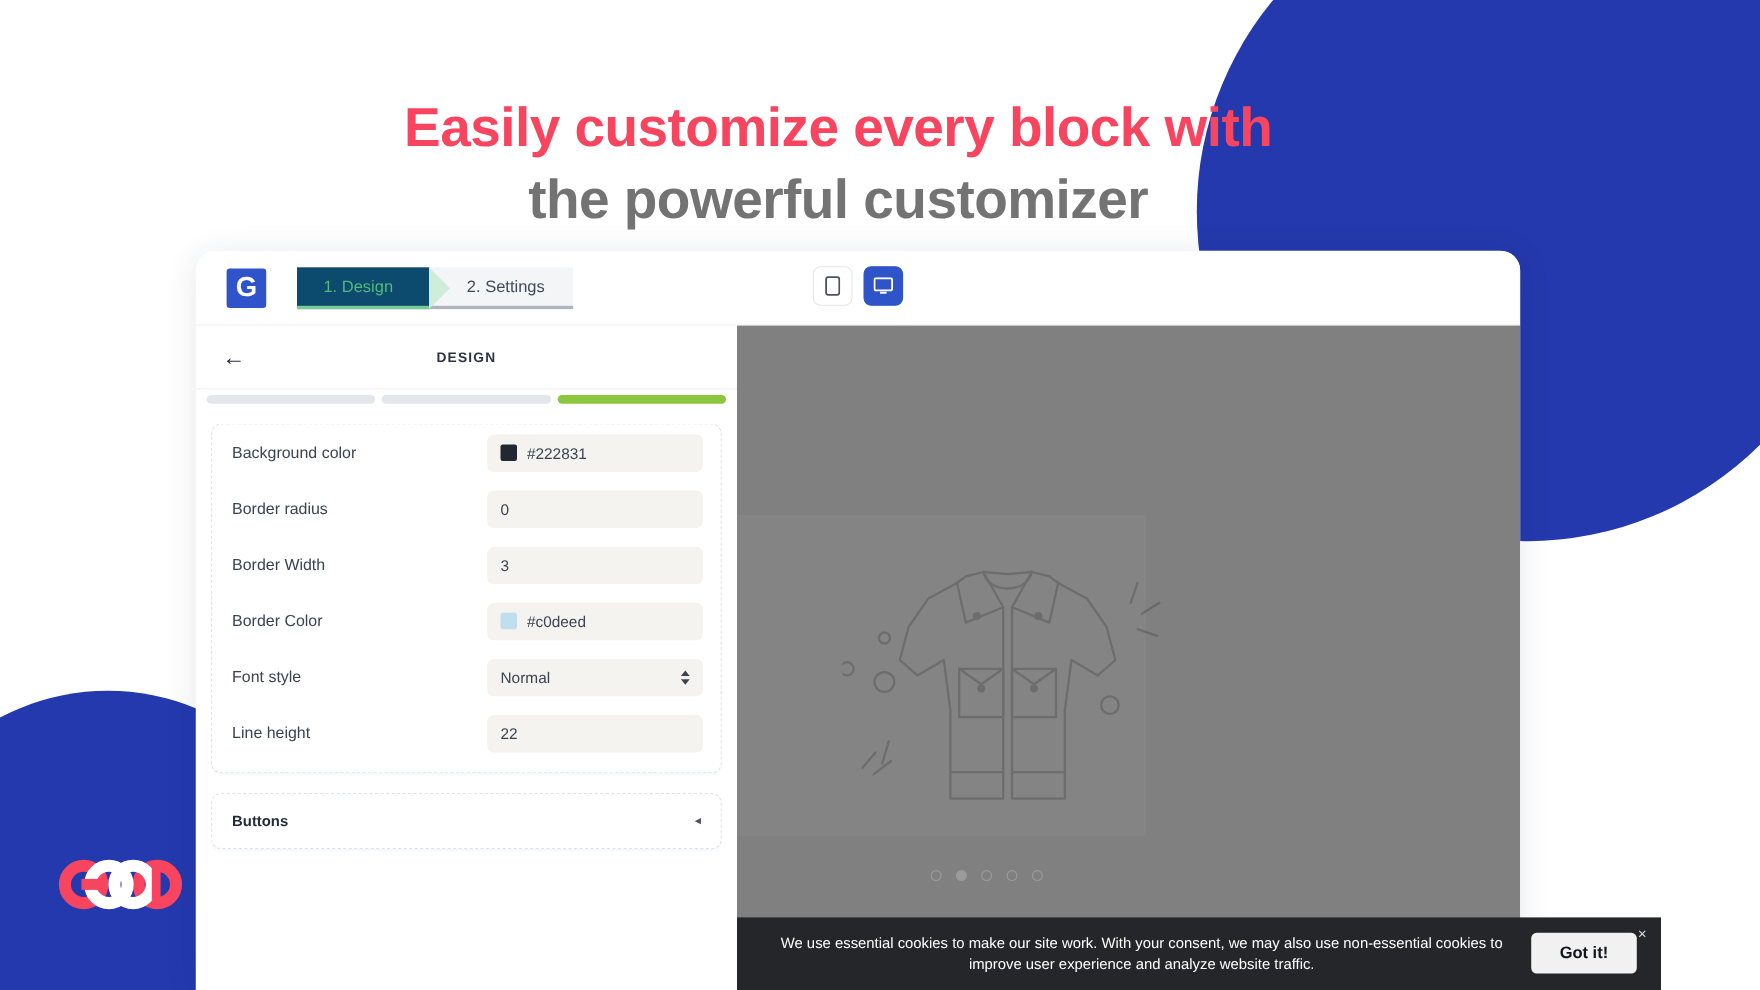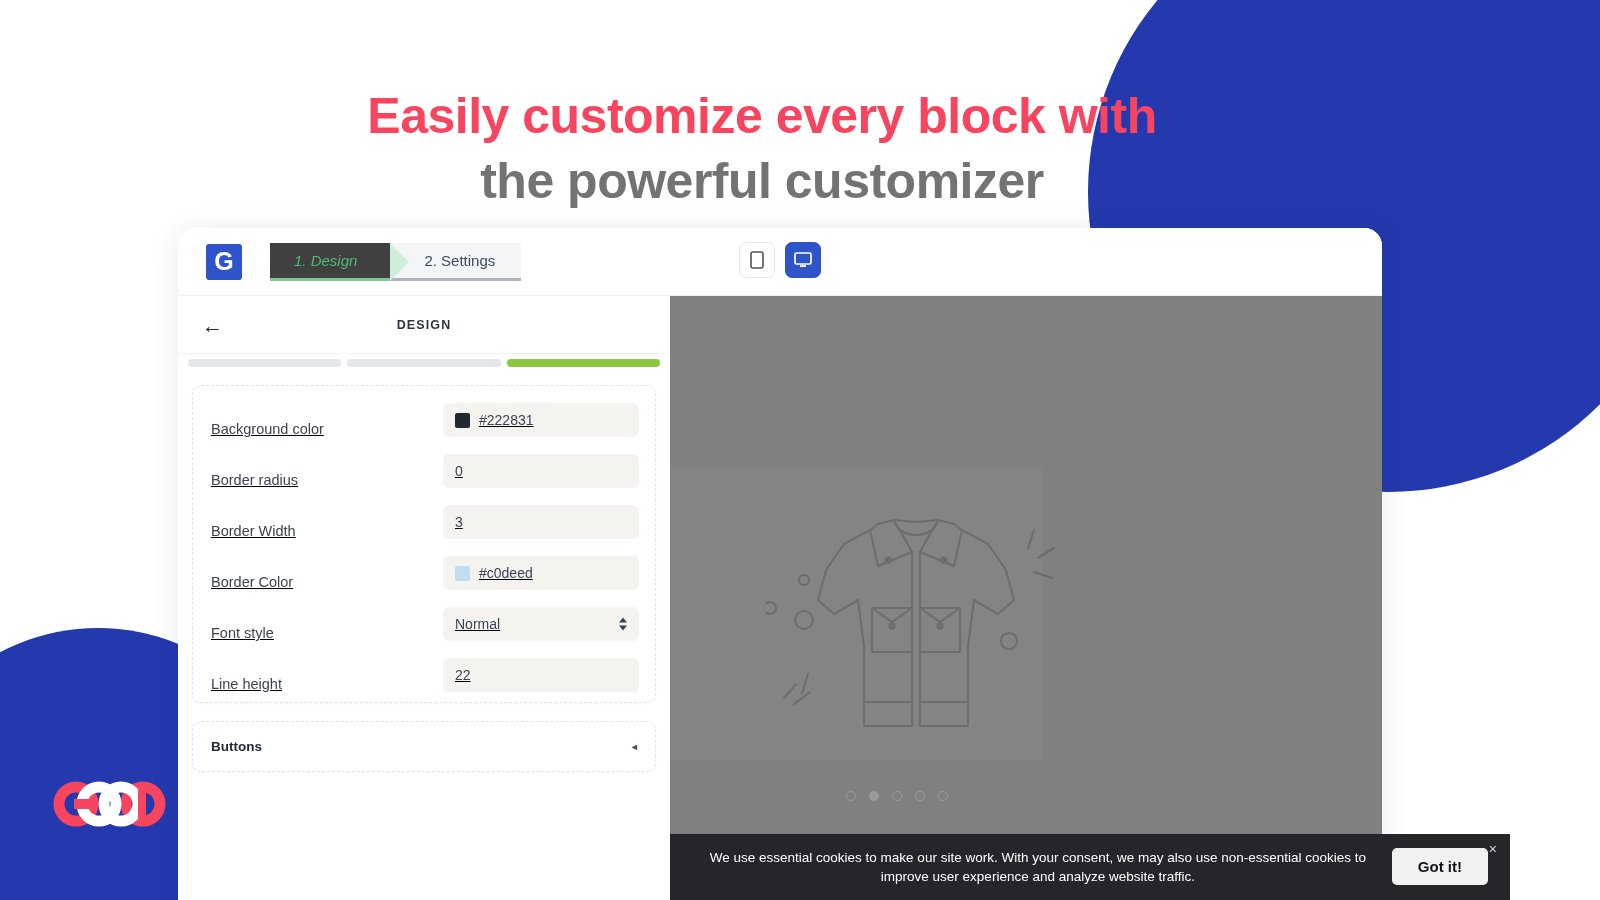--- a/index.html
+++ b/index.html
@@ -76,24 +76,23 @@
   }
   .steps { display: flex; margin-left: 28px; height: 38px; }
   .step {
     position: relative;
     height: 38px;
     display: flex; align-items: center;
     padding: 0 26px 0 24px;
     font-size: 15px;
   }
   .step-design {
-    background: #404040; color: #51b97c;
+    background: #0c4a6e; color: #51b97c;
     padding-right: 34px;
     border-bottom: 3px solid #7bc995;
-    font-style: italic;
   }
   .step-design::after {
     content: ""; position: absolute; right: -18px; top: 0;
     width: 0; height: 0;
     border-top: 19px solid transparent;
     border-bottom: 19px solid transparent;
     border-left: 19px solid #cfeddb;
     z-index: 2;
   }
   .step-settings {
@@ -150,24 +149,23 @@
     overflow: hidden;
   }
   .card-head {
     display: flex; align-items: center; justify-content: space-between;
     padding: 15px 18px 13px 18px;
     font-size: 13.5px; font-weight: 700; color: #222b3a;
   }
   .caret { font-size: 10px; color: #4a5263; line-height: 1; }
 
   .field-row {
-    display: flex; align-items: flex-end;
+    display: flex; align-items: center;
     padding: 0 16px 0 18px;
     height: 51px;
-    text-decoration: underline;
   }
   .field-label {
     width: 232px; flex-shrink: 0;
     font-size: 14.5px; color: #3b4352;
   }
   .field-control {
     flex: 1; height: 34px;
     background: #f4f3ef;
     border-radius: 6px;
     display: flex; align-items: center;

